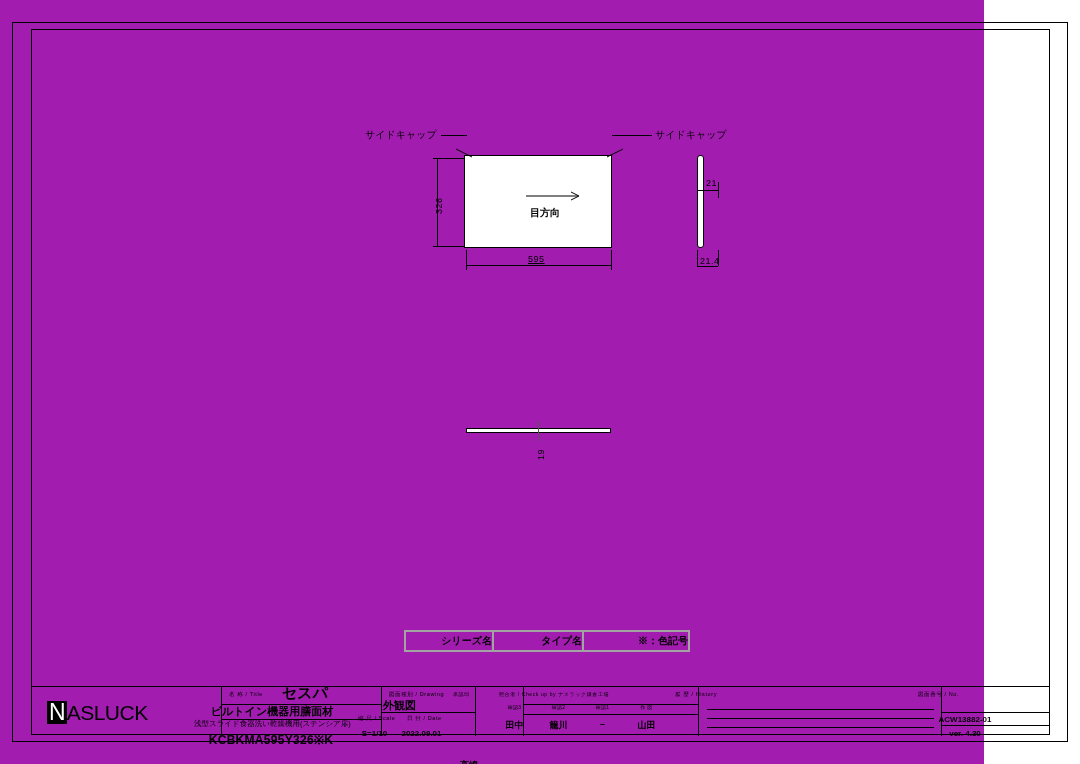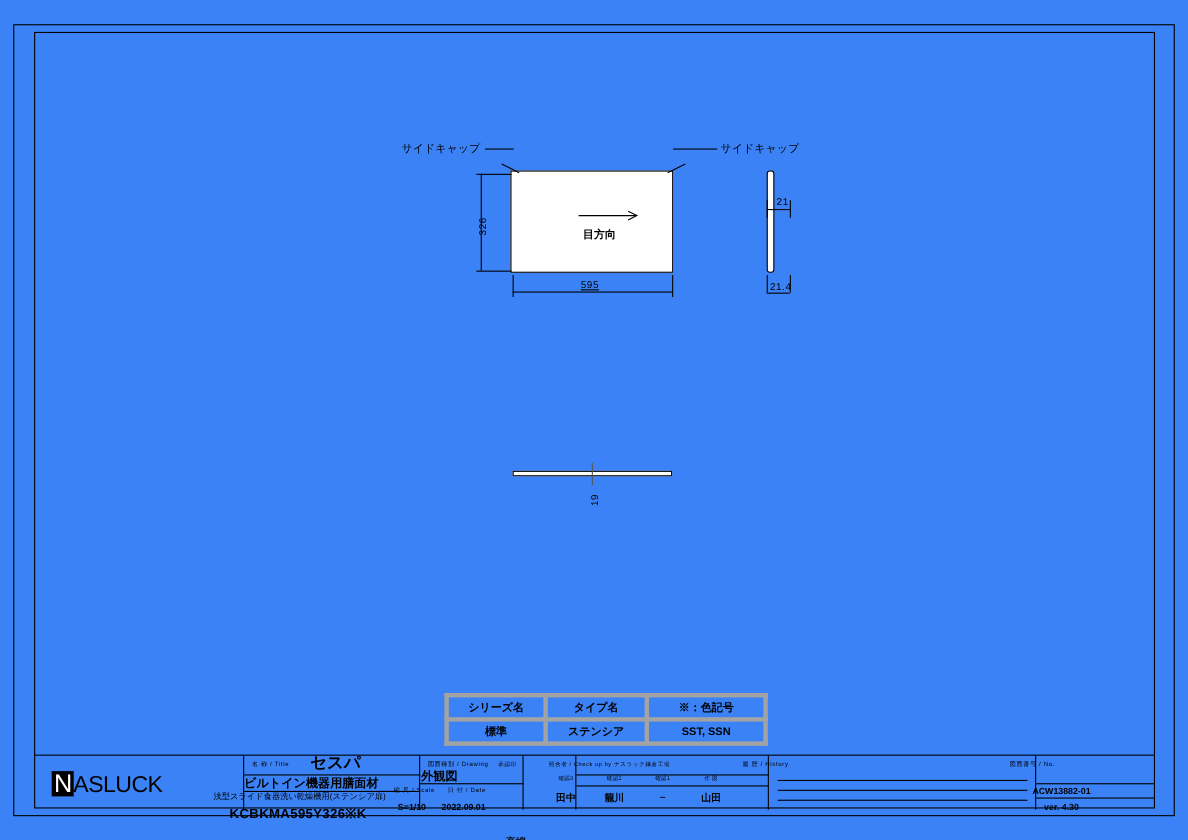--- a/index.html
+++ b/index.html
@@ -10,23 +10,24 @@
   body {
     width: 1080px;
     height: 764px;
     font-family: "Liberation Sans", sans-serif;
     color: #000;
     overflow: hidden;
   }
   #sheet {
     position: absolute;
     left: 0; top: 0;
-    width: 1080px;
+    width: 940px;
     height: 764px;
-    background: #3b82f6;
+    background: #a21caf;
+    padding-left: 44px;
   }
   
   .frame-outer {
     position: absolute;
     left: 12px; top: 22px;
     width: 1056px; height: 720px;
     border: 1px solid #000;
     box-sizing: border-box;
   }
   .frame-inner {
@@ -74,22 +75,22 @@
   }
 
   
   .spec-table {
     position: absolute;
     left: 404px; top: 630px;
     border-collapse: collapse;
     font-size: 10px;
   }
   .spec-table td, .spec-table th {
-    border: 4px solid #a3a3a3;
-    text-align: center;
+    border: 2px solid #a3a3a3;
+    text-align: right;
     font-weight: bold;
     padding: 2px 0;
   }
   .spec-table .c1 { width: 86px; }
   .spec-table .c2 { width: 88px; }
   .spec-table .c3 { width: 104px; }
   .spec-table tr.body td { font-weight: bold; }
 
   
   .titleblock {
@@ -234,25 +235,20 @@
   <div class="ln vl" style="left:538px; top:421px; height:20px; background:#555;"></div>
   <div class="dim-text vert" style="left:536px; top:460px;">19</div>
 
   <table class="spec-table">
     <tbody>
         <tr>
       <th class="c1">シリーズ名</th>
       <th class="c2">タイプ名</th>
       <th class="c3">※：色記号</th>
     </tr>
-    <tr class="body">
-      <td class="c1">標準</td>
-      <td class="c2">ステンシア</td>
-      <td class="c3">SST, SSN</td>
-    </tr>
   </tbody>
     </table>
 
   <div class="titleblock">
 
     <div class="tb-cell" style="left:0px; width:191px;"></div>
     <div class="tb-cell" style="left:191px; width:160px;"></div>
     <div class="tb-cell" style="left:351px; width:94px;"></div>
     <div class="tb-cell" style="left:445px; width:48px;"></div>
     <div class="tb-cell" style="left:493px; width:175px;"></div>
@@ -272,21 +268,21 @@
     <div class="hist-line" style="left:676px; top:31px; width:227px;"></div>
     <div class="hist-line" style="left:676px; top:40px; width:227px;"></div>
   </div>
 
   <div class="logo">
     <span class="bigN">N</span><span class="rest">ASLUCK</span>
   </div>
 
   <span class="tb-label" style="position:absolute; left:226px; top:689px;">名 称 / Title</span>
   <div class="tb-title-main" style="left:282px; top:684px; font-size:15px;">セスパ</div>
-  <div class="tb-title-main" style="left:209px; top:704px; width:148px;">ビルトイン機器用膳面材</div>
+  <div class="tb-title-main" style="left:198px; top:704px; width:148px;">ビルトイン機器用膳面材</div>
   <div class="tb-title-sub" style="left:194px; top:719px; width:154px; font-size:7.5px;text-align:right;">浅型スライド食器洗い乾燥機用(ステンシア扉)</div>
   <div class="tb-code" style="left:197px; top:731px; width:148px;">KCBKMA595Y326※K</div>
 
   <span class="tb-label" style="position:absolute; left:386px; top:689px;">図面種別 / Drawing</span>
   <div class="tb-val lg" style="left:383px; top:698px; width:94px; text-align:left;">外観図</div>
   <span class="tb-label" style="position:absolute; left:355px; top:713px;">縮 尺 / Scale</span>
   <div class="tb-val sm" style="left:351px; top:729px; width:47px;">S=1/10</div>
   <span class="tb-label" style="position:absolute; left:404px; top:713px;">日 付 / Date</span>
   <div class="tb-val sm" style="left:398px; top:729px; width:47px;">2022.09.01</div>
 

